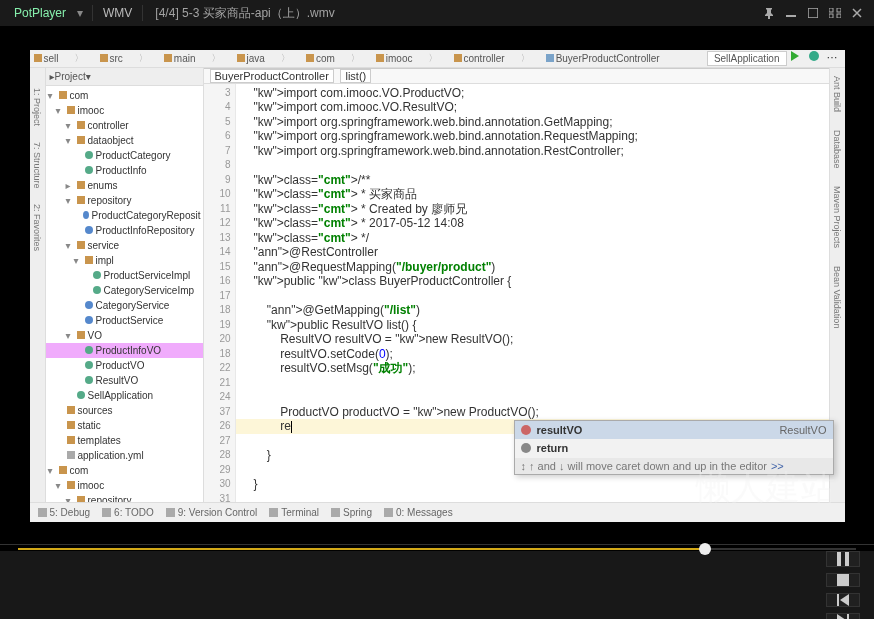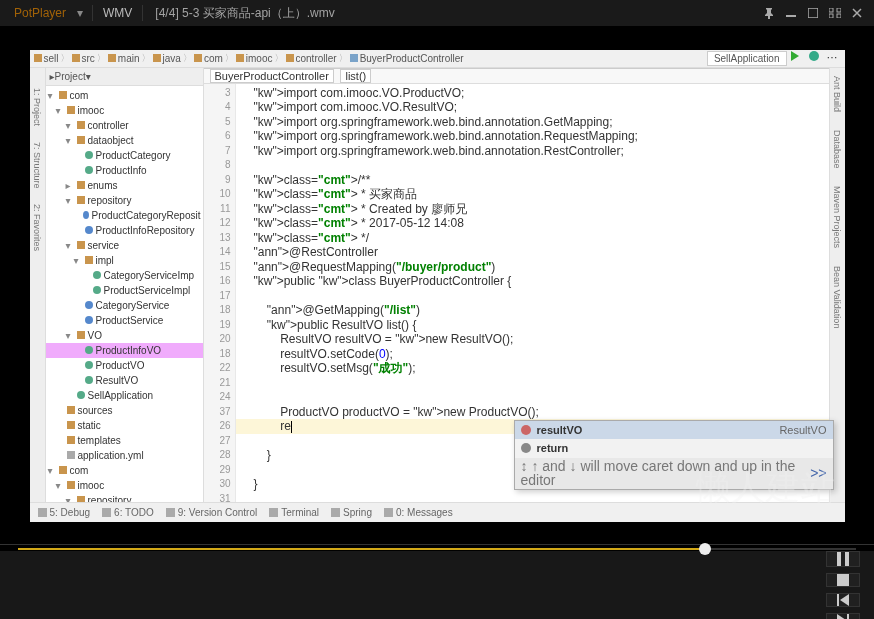--- a/index.html
+++ b/index.html
@@ -1,28 +1,28 @@
 <!DOCTYPE html>
 <html><head>
 <meta charset="utf-8">
 <style>
 * { margin:0; padding:0; box-sizing:border-box; font-family:"Segoe UI",Tahoma,sans-serif; }
 body { background:#181818; width:874px; height:619px; overflow:hidden; color:#ccc; font-size:12px; }
 .titlebar { height:26px; background:#1a1a1a; display:flex; align-items:center; padding:0 6px; }
-.tb-app { padding:2px 8px; font-size:12px; color:#a16207; }
+.tb-app { padding:2px 8px; font-size:12px; color:#86efac; }
 .tb-arrow { width:12px; text-align:center; color:#888; }
 .tb-sep { width:1px; height:16px; background:#333; margin:0 6px; }
 .tb-fmt { font-size:12px; color:#bbb; padding:0 4px; }
 .tb-title { font-size:12px; color:#a3a3a3; padding:0 6px; }
 .tb-spacer { flex:1; }
 .tb-btn { width:22px; height:22px; display:flex; align-items:center; justify-content:center; color:#aaa; }
 .video-area { position:relative; height:519px; background:#000; display:flex; align-items:center; justify-content:center; }
 .ide { width:815px; height:472px; background:#fff; color:#333; display:flex; flex-direction:column; font-size:11px; overflow:hidden; }
 .ide-top { height:18px; background:#f0f0f0; border-bottom:1px solid #ddd; display:flex; align-items:center; }
-.crumbs { display:flex; align-items:center; gap:2px; font-size:10px; color:#555; padding-left:4px; flex:1; overflow:hidden; }
+.crumbs { display:flex; align-items:center; gap:16px; font-size:10px; color:#555; padding-left:4px; flex:1; overflow:hidden; }
 .crumb { display:flex; align-items:center; gap:2px; white-space:nowrap; }
 .crumb .sq { width:8px; height:8px; background:#7aa3c9; }
 .crumb.folder .sq { background:#c9954d; }
 .carrow { color:#aaa; font-size:9px; }
 .run-area { display:flex; align-items:center; gap:4px; padding-right:4px; }
 .sel-app { font-size:10px; color:#555; padding:1px 6px; border:1px solid #ccc; background:#fff; }
 .run-btn { width:14px; height:14px; }
 .play-tri { width:0; height:0; border-left:8px solid #3a3; border-top:5px solid transparent; border-bottom:5px solid transparent; }
 .bug { width:10px; height:10px; border-radius:50%; background:#3a8; }
 .ide-split { display:flex; flex:1; overflow:hidden; }
@@ -52,21 +52,21 @@
 .cls { color:#333; }
 .line-hl { background:#fdf6d8; display:block; margin-left:-18px; padding-left:18px; }
 .caret { border-left:1px solid #000; display:inline-block; height:12px; vertical-align:middle; }
 .autoc { position:absolute; left:310px; top:336px; width:320px; background:#f2f2f2; border:1px solid #aaa; box-shadow:2px 2px 6px rgba(0,0,0,0.2); font-family:Consolas,monospace; font-size:11px; }
 .ac-row { display:flex; padding:2px 6px; align-items:center; gap:6px; }
 .ac-row.sel { background:#cbd8e8; }
 .ac-ico { width:10px; height:10px; border-radius:50%; background:#c66; }
 .ac-ico.kw { background:#888; }
 .ac-name { font-weight:bold; }
 .ac-tail { flex:1; text-align:right; color:#666; }
-.ac-hint { padding:1px 6px; font-size:14px; color:#777; background:#e8e8e8; display:flex; align-items:center; gap:4px; }
+.ac-hint { padding:1px 6px; font-size:11px; color:#777; background:#e8e8e8; display:flex; align-items:center; gap:4px; }
 .rightcol { width:16px; background:#eee; border-left:1px solid #ddd; display:flex; flex-direction:column; align-items:center; gap:18px; padding-top:8px; }
 .ide-bottom { height:20px; background:#f0f0f0; border-top:1px solid #ddd; display:flex; align-items:center; gap:12px; padding:0 8px; font-size:10px; color:#666; }
 .bb { display:flex; align-items:center; gap:3px; }
 .bb .bi { width:9px; height:9px; background:#aaa; }
 .watermark { position:absolute; right:38px; bottom:34px; font-size:34px; font-weight:300; color:rgba(240,240,240,0.35); font-family:"Microsoft YaHei",sans-serif; letter-spacing:1px; pointer-events:none; }
 .seek { height:6px; background:#000; position:relative; border-top:1px solid #000; border-bottom:1px solid #000; }
 .seek-sep { position:absolute; top:-2px; left:0; right:0; height:1px; background:#333; }
 .seek-bar { height:2px; background:#333; position:relative; top:2px; margin:0 18px; }
 .seek-fill { height:2px; background:#d2a817; width:82%; position:relative; }
 .seek-thumb { width:12px; height:12px; border-radius:50%; background:#eee; position:absolute; right:-6px; top:-5px; }
@@ -189,22 +189,22 @@
             <div class="tn pad2"><span class="tgl">▾</span><span class="ico-pkg"></span>controller</div>
             <div class="tn pad2"><span class="tgl">▾</span><span class="ico-pkg"></span>dataobject</div>
             <div class="tn pad3"><span class="tgl"></span><span class="ico-cls"></span>ProductCategory</div>
             <div class="tn pad3"><span class="tgl"></span><span class="ico-cls"></span>ProductInfo</div>
             <div class="tn pad2"><span class="tgl">▸</span><span class="ico-pkg"></span>enums</div>
             <div class="tn pad2"><span class="tgl">▾</span><span class="ico-pkg"></span>repository</div>
             <div class="tn pad3"><span class="tgl"></span><span class="ico-int"></span>ProductCategoryReposit</div>
             <div class="tn pad3"><span class="tgl"></span><span class="ico-int"></span>ProductInfoRepository</div>
             <div class="tn pad2"><span class="tgl">▾</span><span class="ico-pkg"></span>service</div>
             <div class="tn pad3"><span class="tgl">▾</span><span class="ico-pkg"></span>impl</div>
+            <div class="tn pad4"><span class="tgl"></span><span class="ico-cls"></span>ProductServiceImpl</div>
             <div class="tn pad4"><span class="tgl"></span><span class="ico-cls"></span>CategoryServiceImp</div>
-            <div class="tn pad4"><span class="tgl"></span><span class="ico-cls"></span>ProductServiceImpl</div>
             <div class="tn pad3"><span class="tgl"></span><span class="ico-int"></span>CategoryService</div>
             <div class="tn pad3"><span class="tgl"></span><span class="ico-int"></span>ProductService</div>
             <div class="tn pad2"><span class="tgl">▾</span><span class="ico-pkg"></span>VO</div>
             <div class="tn pad3 sel"><span class="tgl"></span><span class="ico-cls"></span>ProductInfoVO</div>
             <div class="tn pad3"><span class="tgl"></span><span class="ico-cls"></span>ProductVO</div>
             <div class="tn pad3"><span class="tgl"></span><span class="ico-cls"></span>ResultVO</div>
             <div class="tn pad2"><span class="tgl"></span><span class="ico-cls"></span>SellApplication</div>
             <div class="tn pad1"><span class="tgl"></span><span class="ico-pkg"></span>sources</div>
             <div class="tn pad1"><span class="tgl"></span><span class="ico-pkg"></span>static</div>
             <div class="tn pad1"><span class="tgl"></span><span class="ico-pkg"></span>templates</div>

